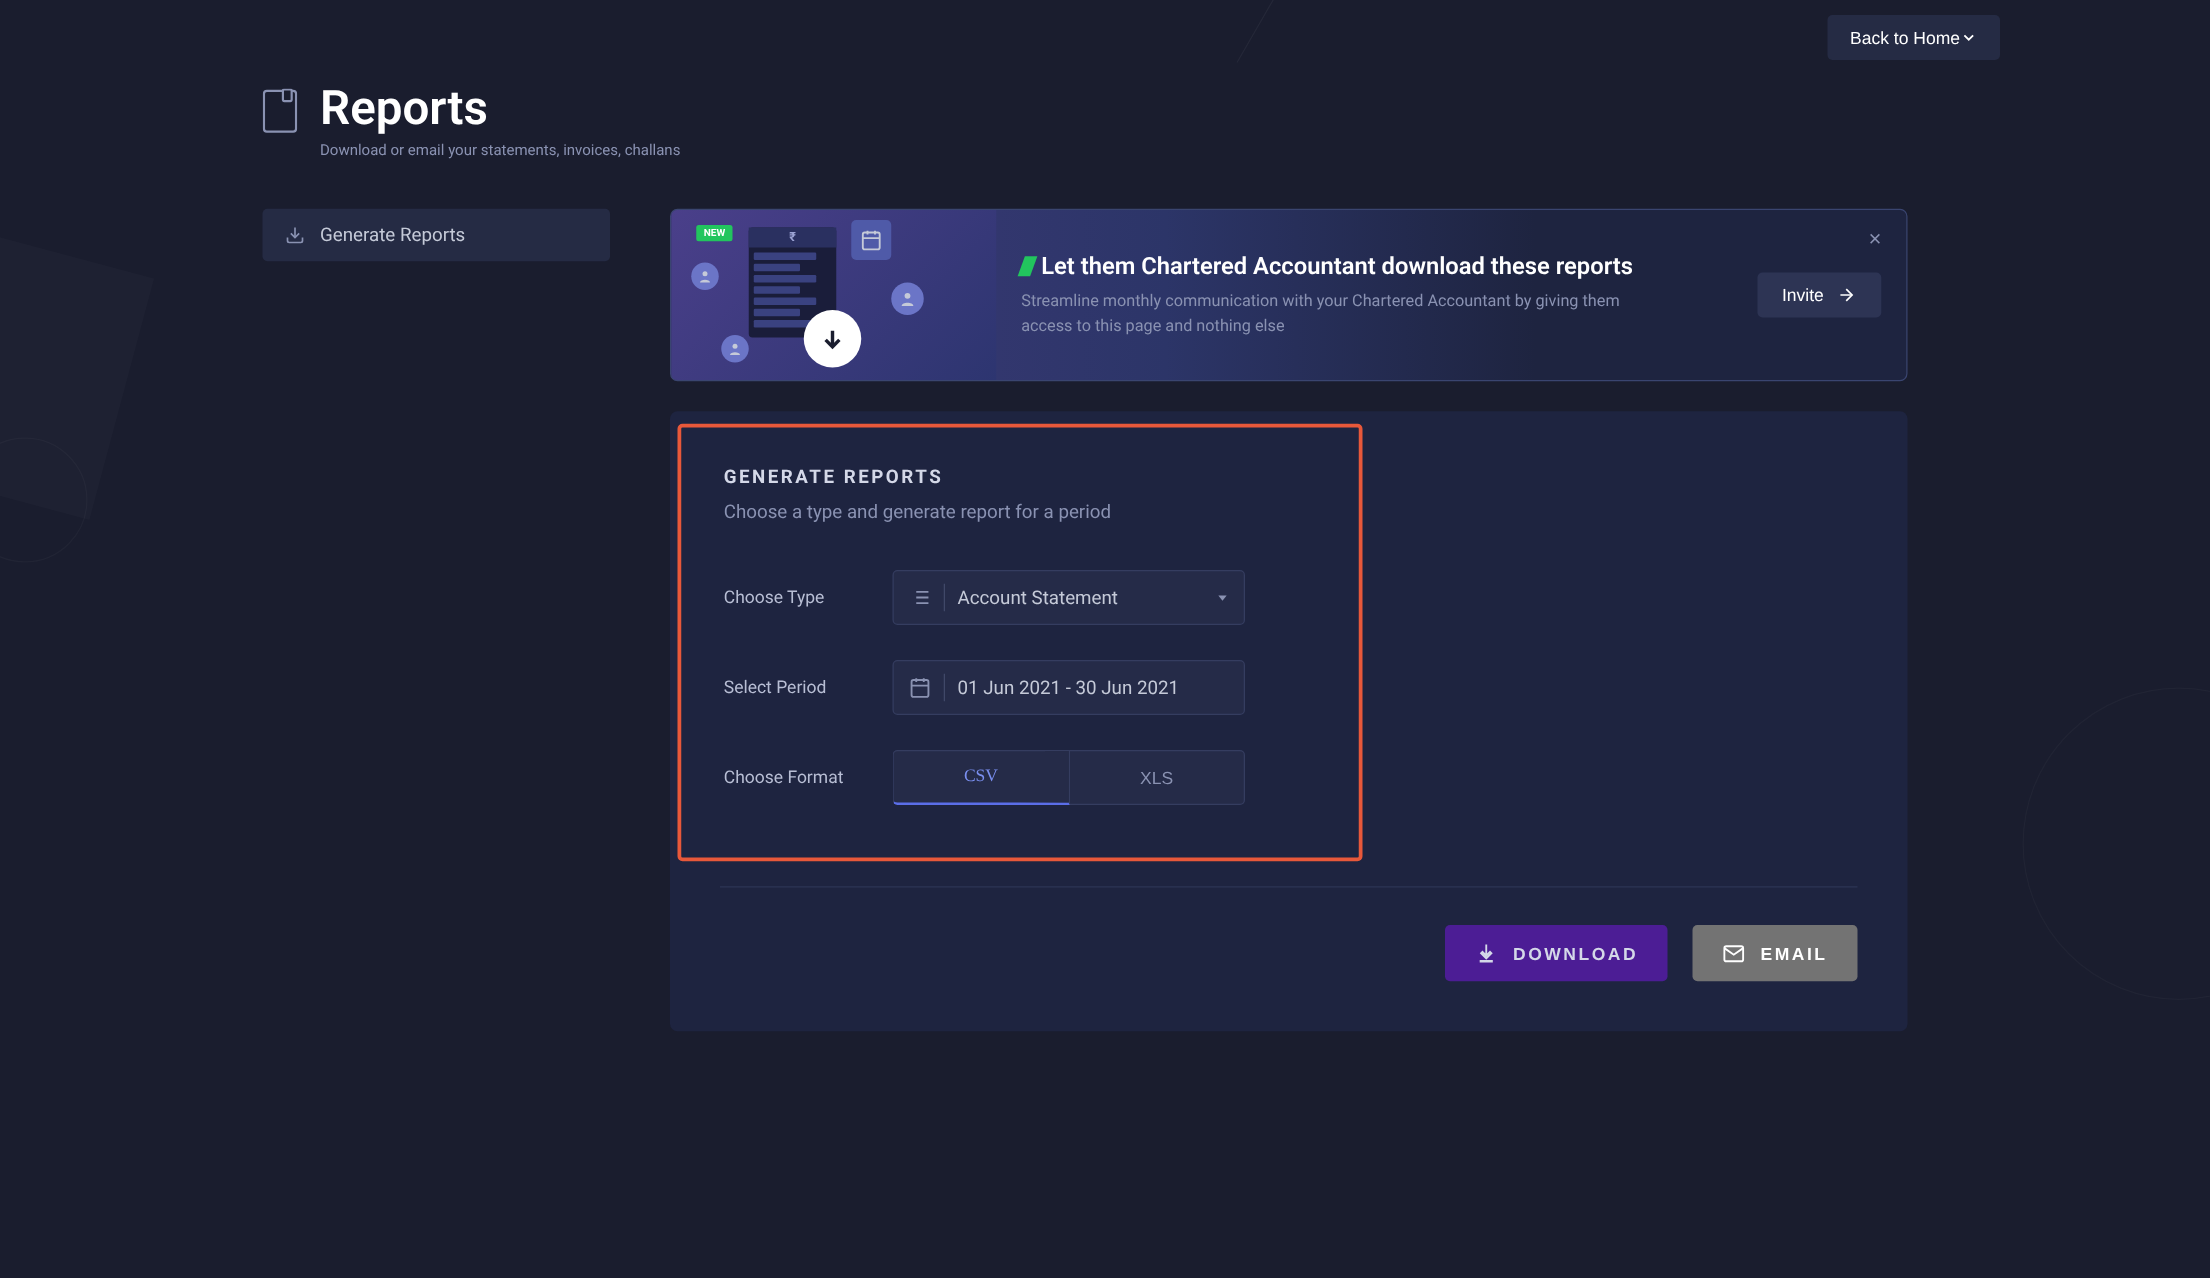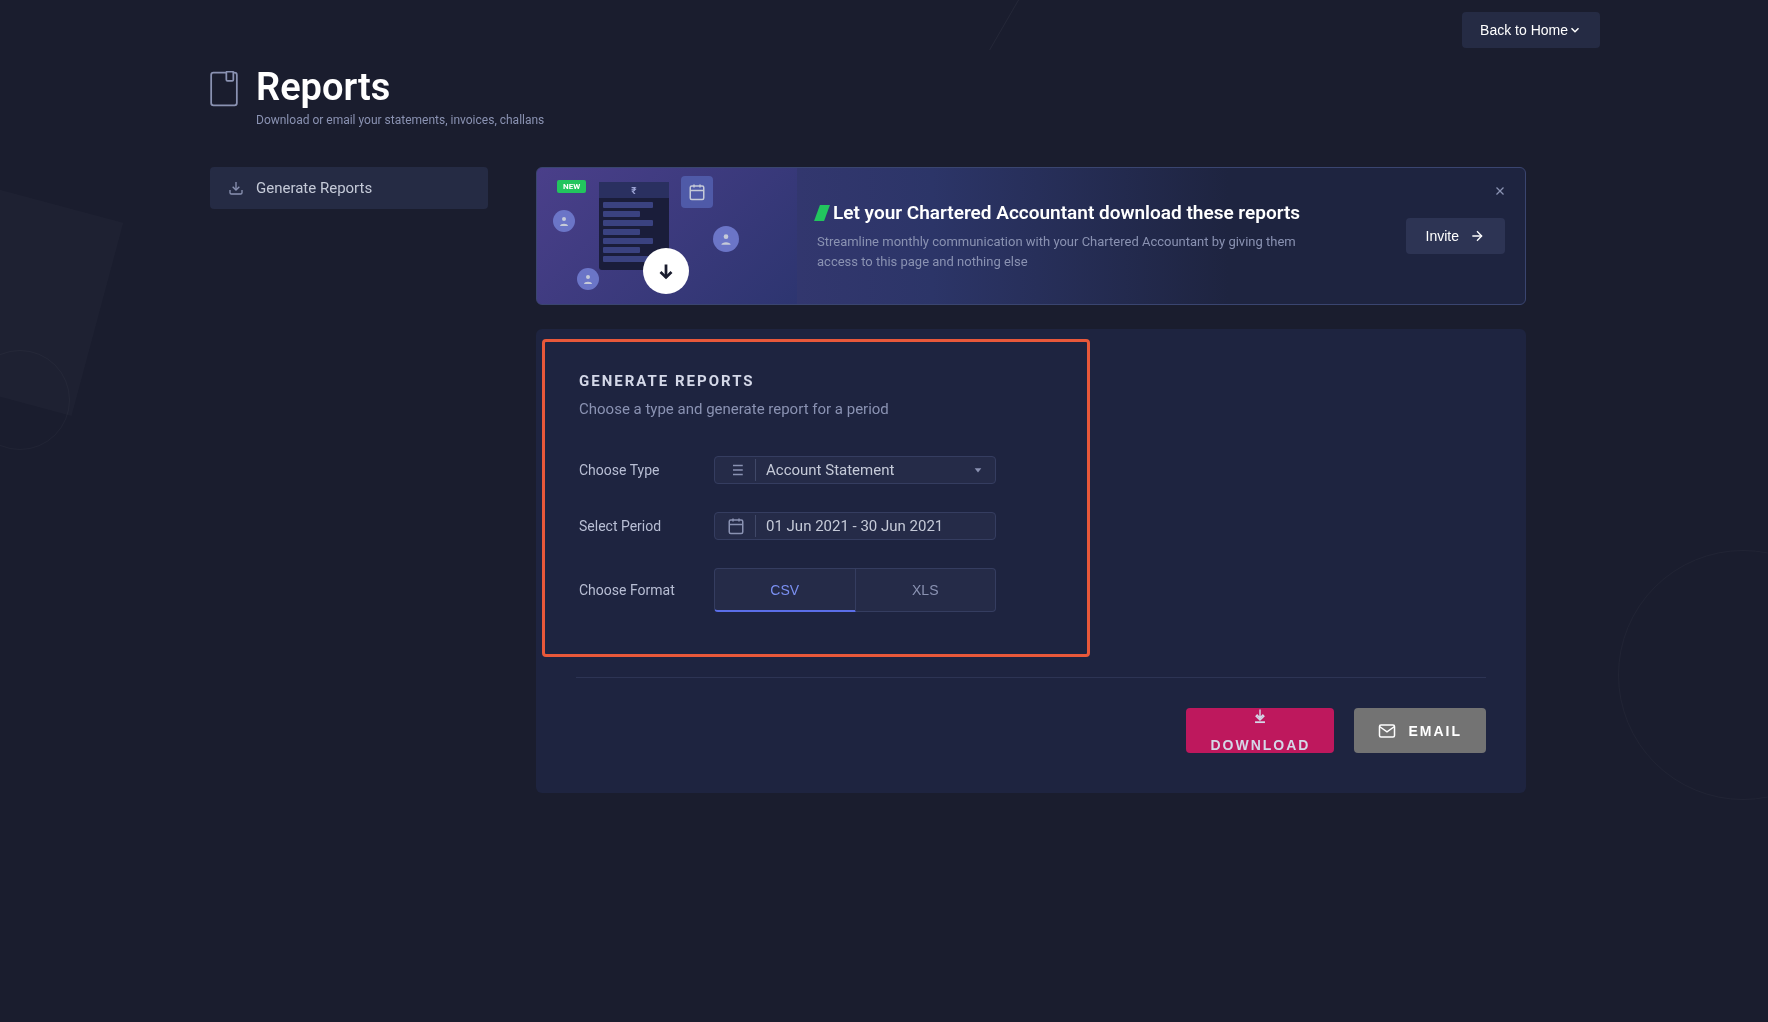--- a/index.html
+++ b/index.html
@@ -333,21 +333,21 @@
       flex-shrink: 0;
     }
     .form-control-wrapper {
       width: 282px;
     }
 
     .select-wrapper {
       background: #252b48;
       border: 1px solid #353d60;
       border-radius: 4px;
-      height: 28px;
+      height: 44px;
       display: flex;
       align-items: center;
       padding: 0 12px;
       position: relative;
     }
     .select-prefix-icon {
       width: 18px;
       height: 18px;
       margin-right: 10px;
       color: #8a92b2;
@@ -383,20 +383,21 @@
       font-size: 14px;
       cursor: pointer;
       display: flex;
       align-items: center;
       justify-content: center;
     }
     .format-btn.active {
       background: #252b48;
       border-bottom: 2px solid #5b6ee8;
       color: #7a8ff0;
+      font-family: Liberation Serif, serif;
     }
     .format-btn:first-child { border-radius: 4px 0 0 4px; }
     .format-btn:last-child { border-radius: 0 4px 4px 0; border-left: none; }
 
     .action-row {
       display: flex;
       justify-content: flex-end;
       gap: 20px;
       border-top: 1px solid #2d3454;
       padding-top: 30px;
@@ -409,23 +410,22 @@
       font-size: 14px;
       font-weight: 600;
       letter-spacing: 2px;
       border: none;
       cursor: pointer;
       display: flex;
       align-items: center;
       gap: 12px;
     }
     .action-btn.download-btn {
-      background: #be185d;
+      background: #4c1d95;
       color: #d4d8e8;
-      flex-direction: column;
     }
     .action-btn.email-btn {
       background: #737373;
       color: #fff;
     }
     .action-btn svg {
       width: 18px;
       height: 18px;
     }
   </style>
@@ -512,21 +512,21 @@
           </div>
           <div class="banner-person p3">
             <svg width="14" height="14" viewBox="0 0 24 24" fill="#c5cad8">
                 <circle cx="12" cy="8" r="4"></circle>
                 <path d="M4 22 C4 16 20 16 20 22"></path>
               </svg>
           </div>
         </div>
         <div class="banner-content">
           <div class="banner-title">
-            <span>Let your Chartered Accountant download these reports</span>
+            <span>Let them Chartered Accountant download these reports</span>
           </div>
           <p class="banner-desc">Streamline monthly communication with your Chartered Accountant by giving them access to this page and nothing else</p>
         </div>
         <button class="banner-invite-btn">
           <span>Invite</span>
           <svg width="16" height="16" viewBox="0 0 24 24" fill="none" stroke="currentColor" stroke-width="2">
             <line x1="5" y1="12" x2="19" y2="12"></line>
             <polyline points="12 5 19 12 12 19"></polyline>
           </svg>
         </button>

